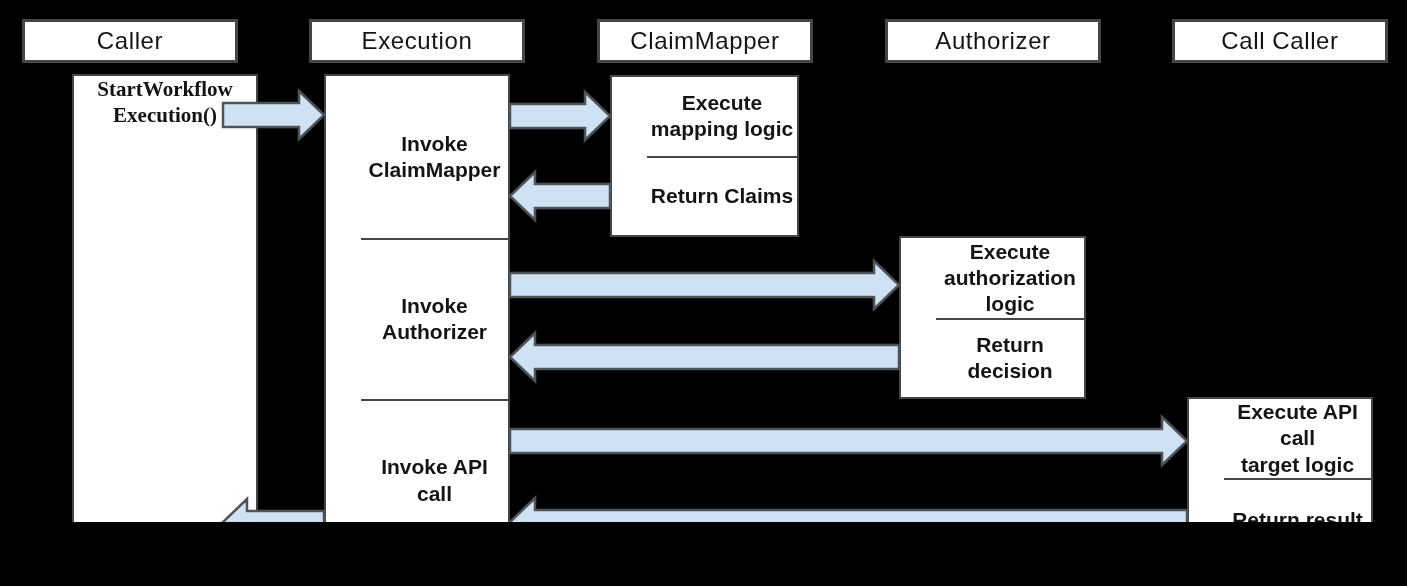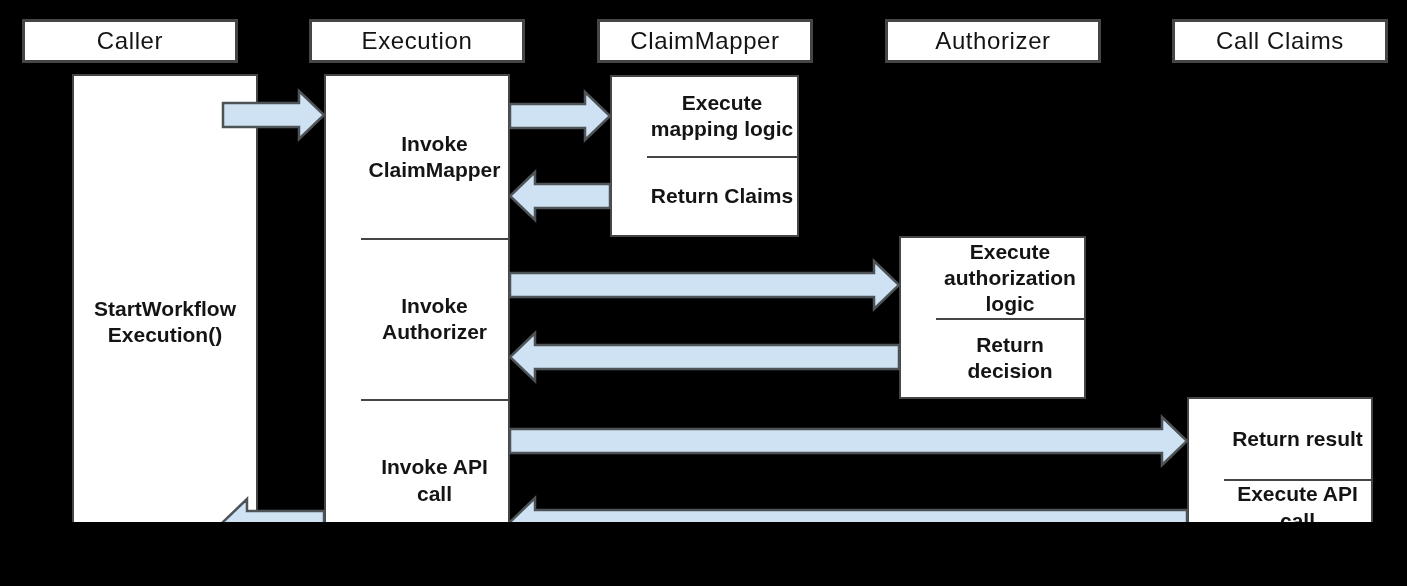--- a/index.html
+++ b/index.html
@@ -71,23 +71,23 @@
 </style>
 </head>
 <body>
 
 <div class="canvas">
 
   <div class="header" style="left:22px">Caller</div>
   <div class="header" style="left:309px">Execution</div>
   <div class="header" style="left:597px">ClaimMapper</div>
   <div class="header" style="left:885px">Authorizer</div>
-  <div class="header" style="left:1172px">Call Claims</div>
+  <div class="header" style="left:1172px">Call Caller</div>
 
-  <div class="node" style="left:37px; top:74px; width:186px; height:488px; align-items:flex-start; padding-top:220px;">StartWorkflow
+  <div class="node" style="left:37px; top:74px; width:186px; height:488px; align-items:flex-start; font-family:Liberation Serif, serif;">StartWorkflow
 Execution()</div>
 
   <div class="stack" style="left:324px; top:74px; width:186px; height:488px;">
     <div class="seg" style="height:163px">Invoke
 ClaimMapper</div>
     <div class="seg" style="height:163px">Invoke
 Authorizer</div>
     <div class="seg" style="height:162px">Invoke API call</div>
   </div>
 
@@ -98,23 +98,23 @@
   </div>
 
   <div class="stack" style="left:899px; top:236px; width:187px; height:163px;">
     <div class="seg" style="height:82px">Execute
 authorization
 logic</div>
     <div class="seg" style="height:81px">Return decision</div>
   </div>
 
   <div class="stack" style="left:1187px; top:397px; width:186px; height:165px;">
-    <div class="seg" style="height:84px">Return result</div>
     <div class="seg" style="height:81px">Execute API call
 target logic</div>
+    <div class="seg" style="height:84px">Return result</div>
   </div>
 
   <svg class="arrows" viewBox="0 0 1407 586">
     <polygon class="arrow" points="223,103 299,103 299,91 324,115 299,139 299,127 223,127"></polygon>
     <polygon class="arrow" points="510,104 585,104 585,92 610,116 585,140 585,128 510,128"></polygon>
     <polygon class="arrow" points="610,184 535,184 535,172 510,196 535,220 535,208 610,208"></polygon>
     <polygon class="arrow" points="510,273 874,273 874,261 899,285 874,309 874,297 510,297"></polygon>
     <polygon class="arrow" points="899,345 535,345 535,333 510,357 535,381 535,369 899,369"></polygon>
     <polygon class="arrow" points="510,429 1162,429 1162,417 1187,441 1162,465 1162,453 510,453"></polygon>
     <polygon class="arrow" points="1187,510 535,510 535,498 510,522 535,546 535,534 1187,534"></polygon>

